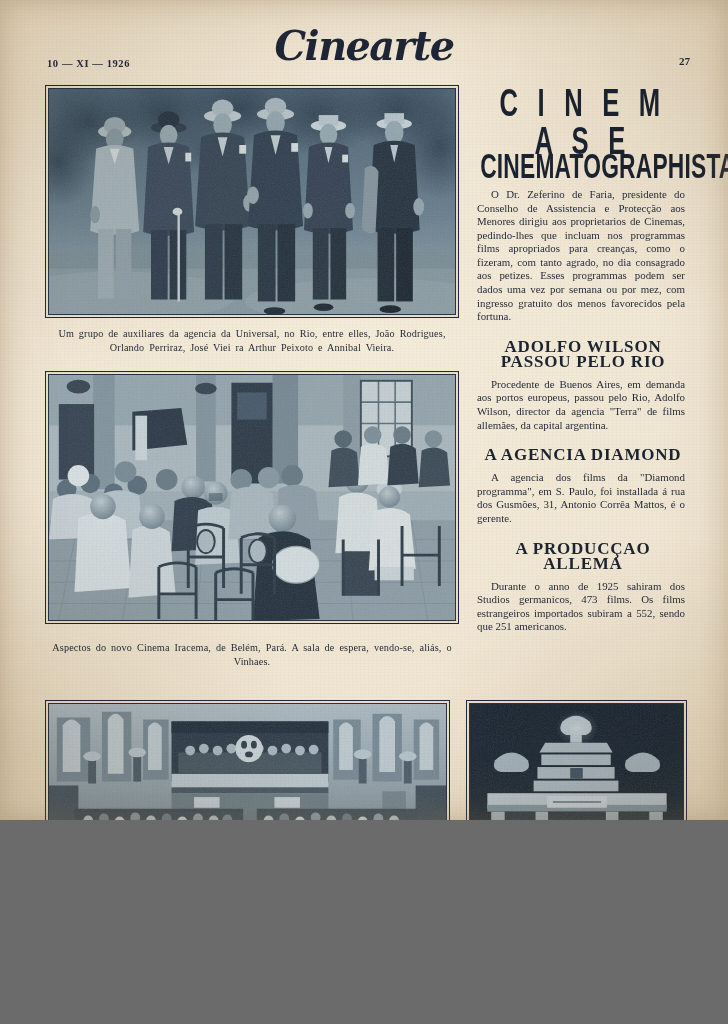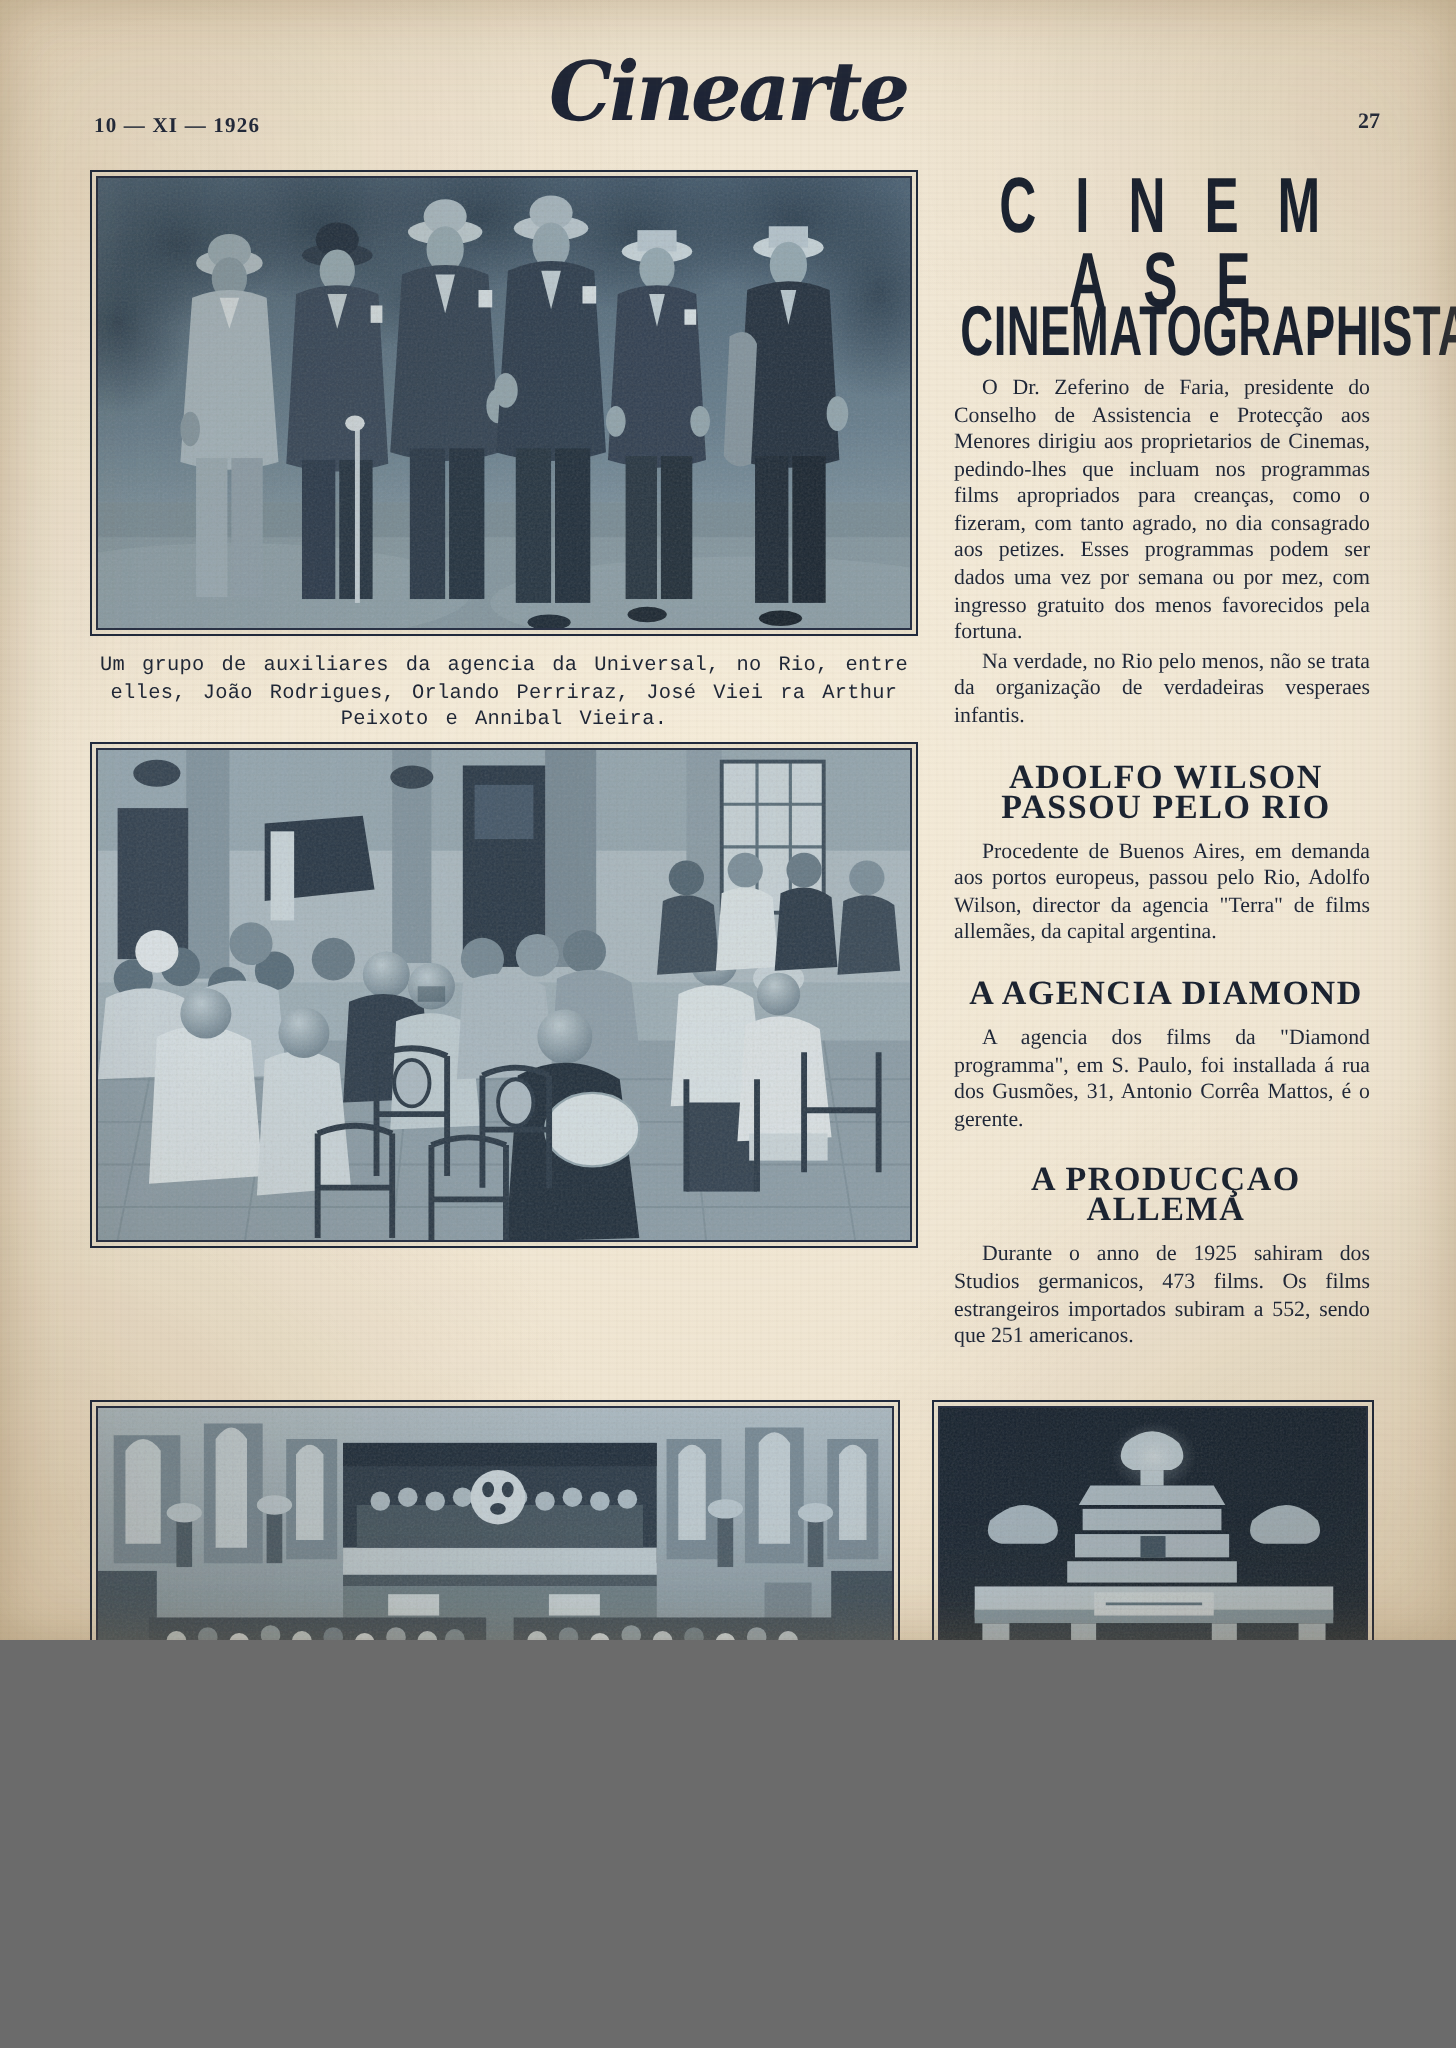--- a/index.html
+++ b/index.html
@@ -123,21 +123,21 @@
   .caption {
     position: absolute;
     z-index: 13;
     text-align: center;
     font-family: "Liberation Serif", serif;
     font-size: 10.2px;
     line-height: 13.5px;
     color: #1e2636;
     letter-spacing: 0.15px;
   }
-  .caption.spaced { word-spacing: 2.2px; font-family: Liberation Mono, monospace; }
+  .caption.spaced { word-spacing: 2.2px; }
 
   .caption-bold {
     position: absolute;
     z-index: 13;
     text-align: center;
     font-family: "Liberation Serif", serif;
     font-weight: bold;
     font-size: 11px;
     letter-spacing: 1.1px;
     color: #1c2433;
@@ -471,20 +471,21 @@
           <ellipse cx="160" cy="172" rx="9" ry="12" fill="#b8c5cd" stroke="#2b3845" stroke-width="2"></ellipse>
           <ellipse cx="213" cy="182" rx="9" ry="12" fill="#b8c5cd" stroke="#2b3845" stroke-width="2"></ellipse>
 
           <rect width="414" height="253" filter="url(#gr2)" opacity="0.17"></rect>
           <rect width="414" height="253" fill="#2e4a66" opacity="0.10"></rect>
         </svg>
       </div>
     </div>
   </div>
 
+  <div class="caption spaced" style="left:48px; top:641px; width:408px;">Aspectos do novo Cinema Iracema, de Belém, Pará. A sala de espera, vendo-se, aliás, o Vinhaes.</div>
 
   <div class="framed" style="left:45px; top:700px; width:405px; height:265px;">
     <div class="inner">
       <div class="photo">
         <svg viewBox="0 0 405 265" preserveAspectRatio="none" aria-hidden="true">
           <defs>
             <filter id="gr3">
                 <feTurbulence type="fractalNoise" baseFrequency="0.9" numOctaves="3"></feTurbulence>
                 <feColorMatrix type="saturate" values="0"></feColorMatrix>
               </filter>
@@ -816,21 +817,20 @@
     </div>
   </div>
 
   <div class="caption-bold" style="left:466px; top:988px; width:221px;">A ADOLFO</div>
 
   <div class="col-right">
     <div class="hl1">C I N E M A S  E</div>
     <div class="hl2">CINEMATOGRAPHISTAS</div>
 
     <p class="body-p">O Dr. Zeferino de Faria, presidente do Conselho de Assistencia e Protecção aos Menores dirigiu aos proprietarios de Cinemas, pedindo-lhes que incluam nos programmas films apropriados para creanças, como o fizeram, com tanto agrado, no dia consagrado aos petizes. Esses programmas podem ser dados uma vez por semana ou por mez, com ingresso gratuito dos menos favorecidos pela fortuna.</p>
-    <p class="body-p">Na verdade, no Rio pelo menos, não se trata da organização de verdadeiras vesperaes infantis.</p>
 
     <div class="sect-head">ADOLFO WILSON PASSOU PELO RIO</div>
     <p class="body-p">Procedente de Buenos Aires, em demanda aos portos europeus, passou pelo Rio, Adolfo Wilson, director da agencia "Terra" de films allemães, da capital argentina.</p>
 
     <div class="sect-head">A AGENCIA DIAMOND</div>
     <p class="body-p">A agencia dos films da "Diamond programma", em S. Paulo, foi installada á rua dos Gusmões, 31, Antonio Corrêa Mattos, é o gerente.</p>
 
     <div class="sect-head">A PRODUCÇAO ALLEMA</div>
     <p class="body-p">Durante o anno de 1925 sahiram dos Studios germanicos, 473 films. Os films estrangeiros importados subiram a 552, sendo que 251 americanos.</p>
   </div>

